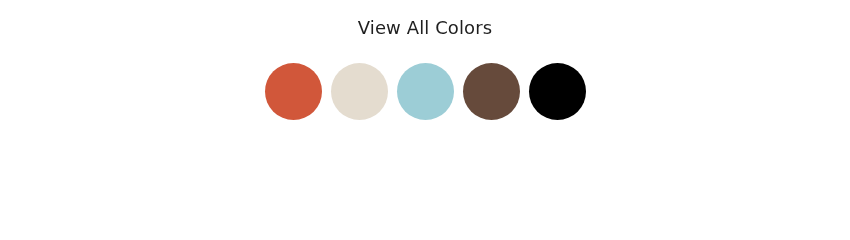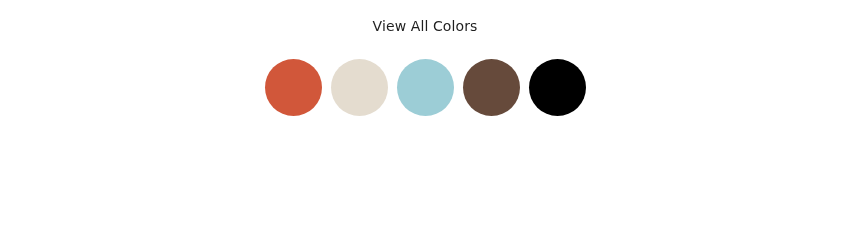--- a/index.html
+++ b/index.html
@@ -25,21 +25,21 @@
     left: 0;
     top: 0;
     width: 850px;
     display: flex;
     flex-direction: column;
     align-items: center;
   }
   .palette-title {
     margin: 0;
     padding: 0;
-    font-size: 14px;
+    font-size: 18px;
     font-weight: 400;
     line-height: 1;
     color: #1f1f1f;
     letter-spacing: 0.1px;
     padding-top: 19px;
     text-align: center;
     white-space: nowrap;
   }
   .swatch-row {
     display: flex;

